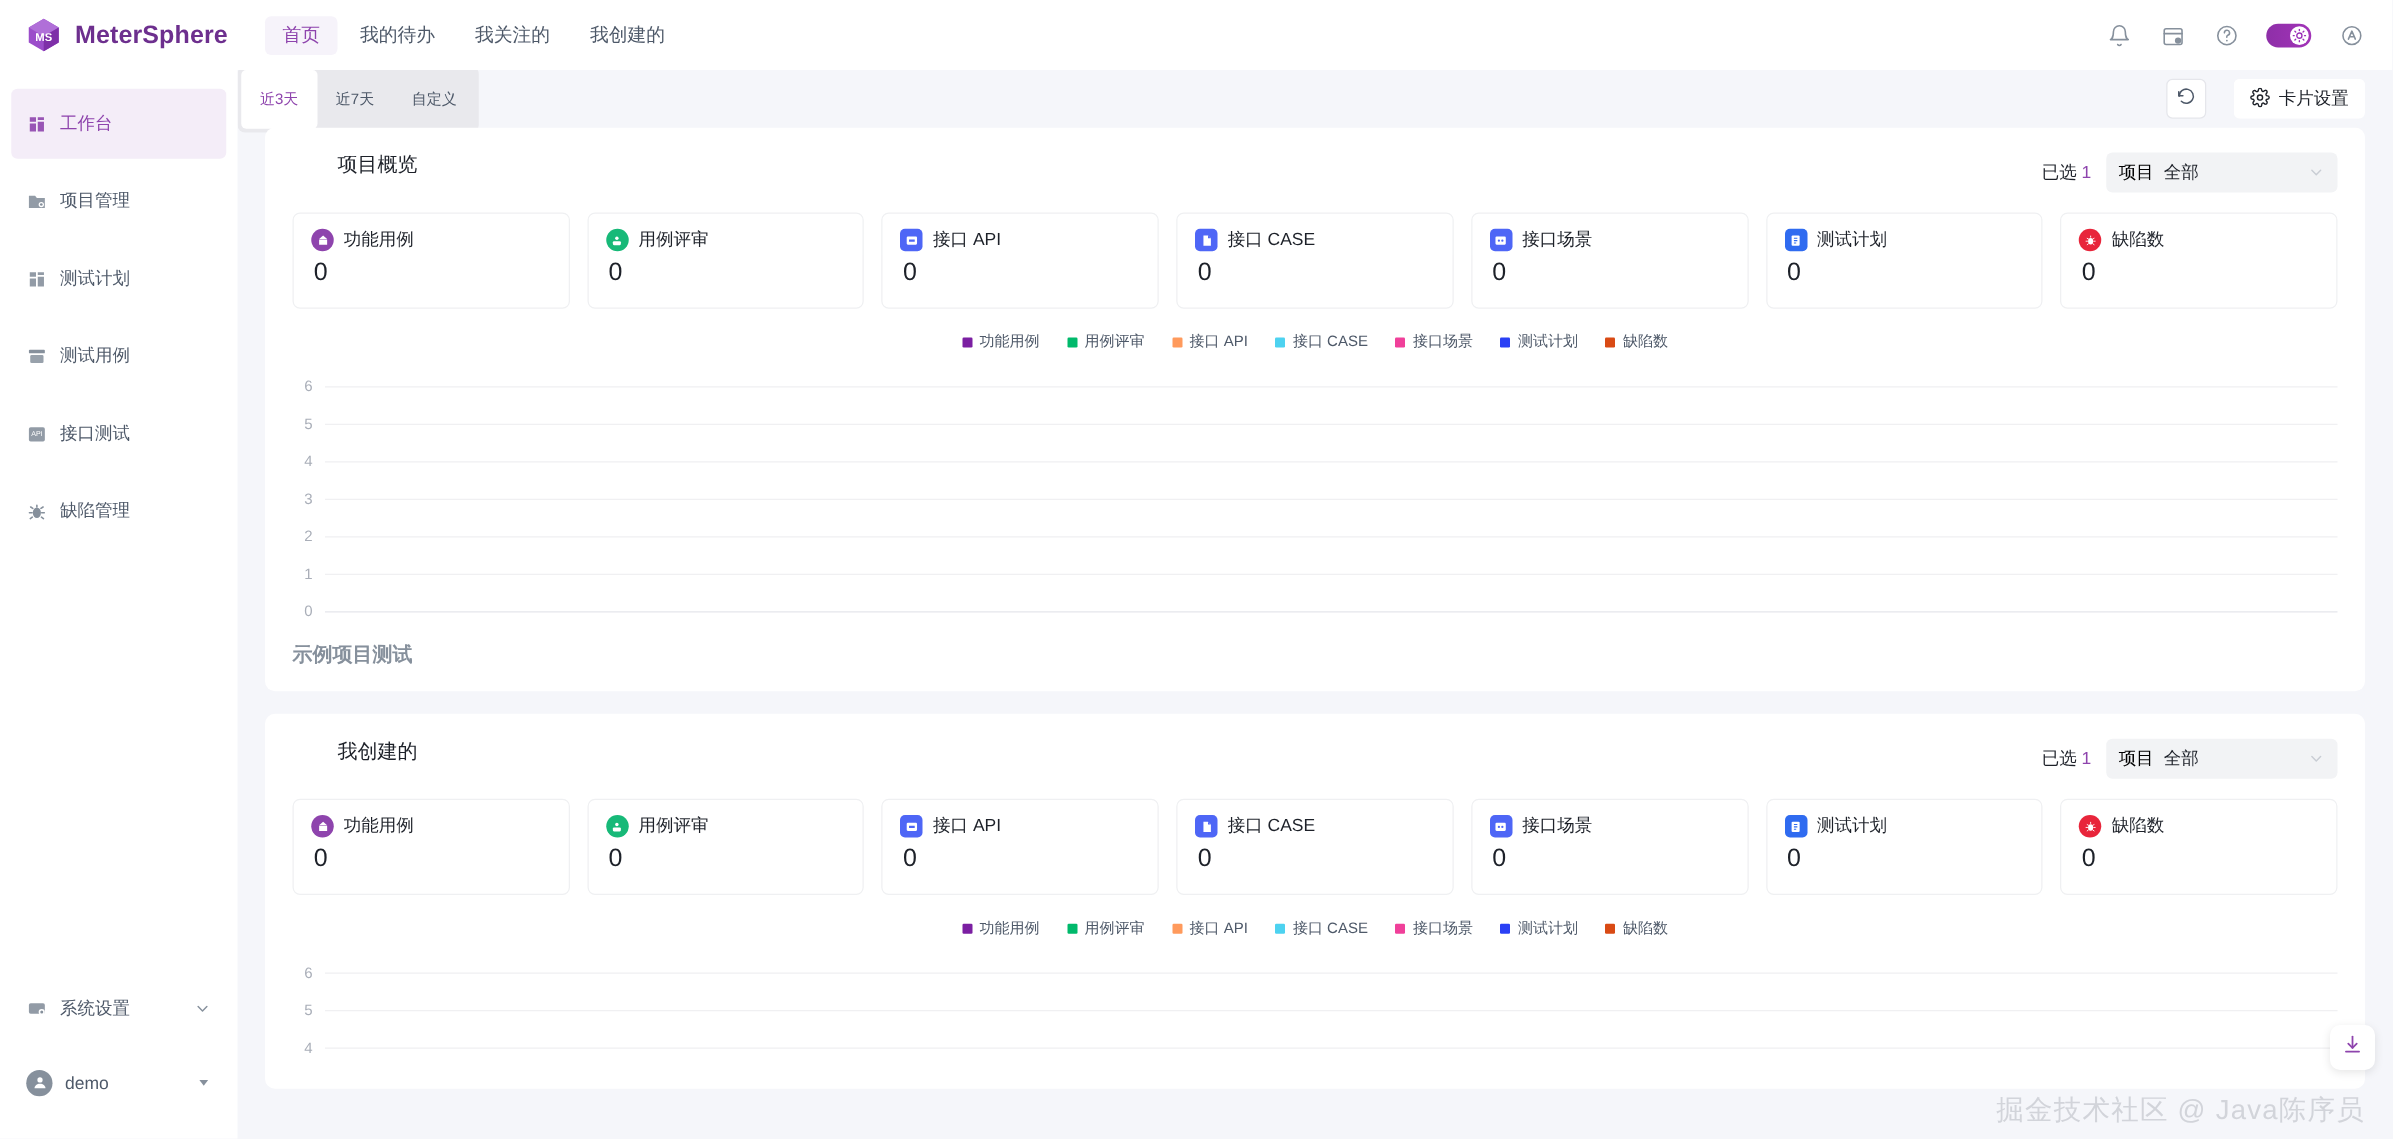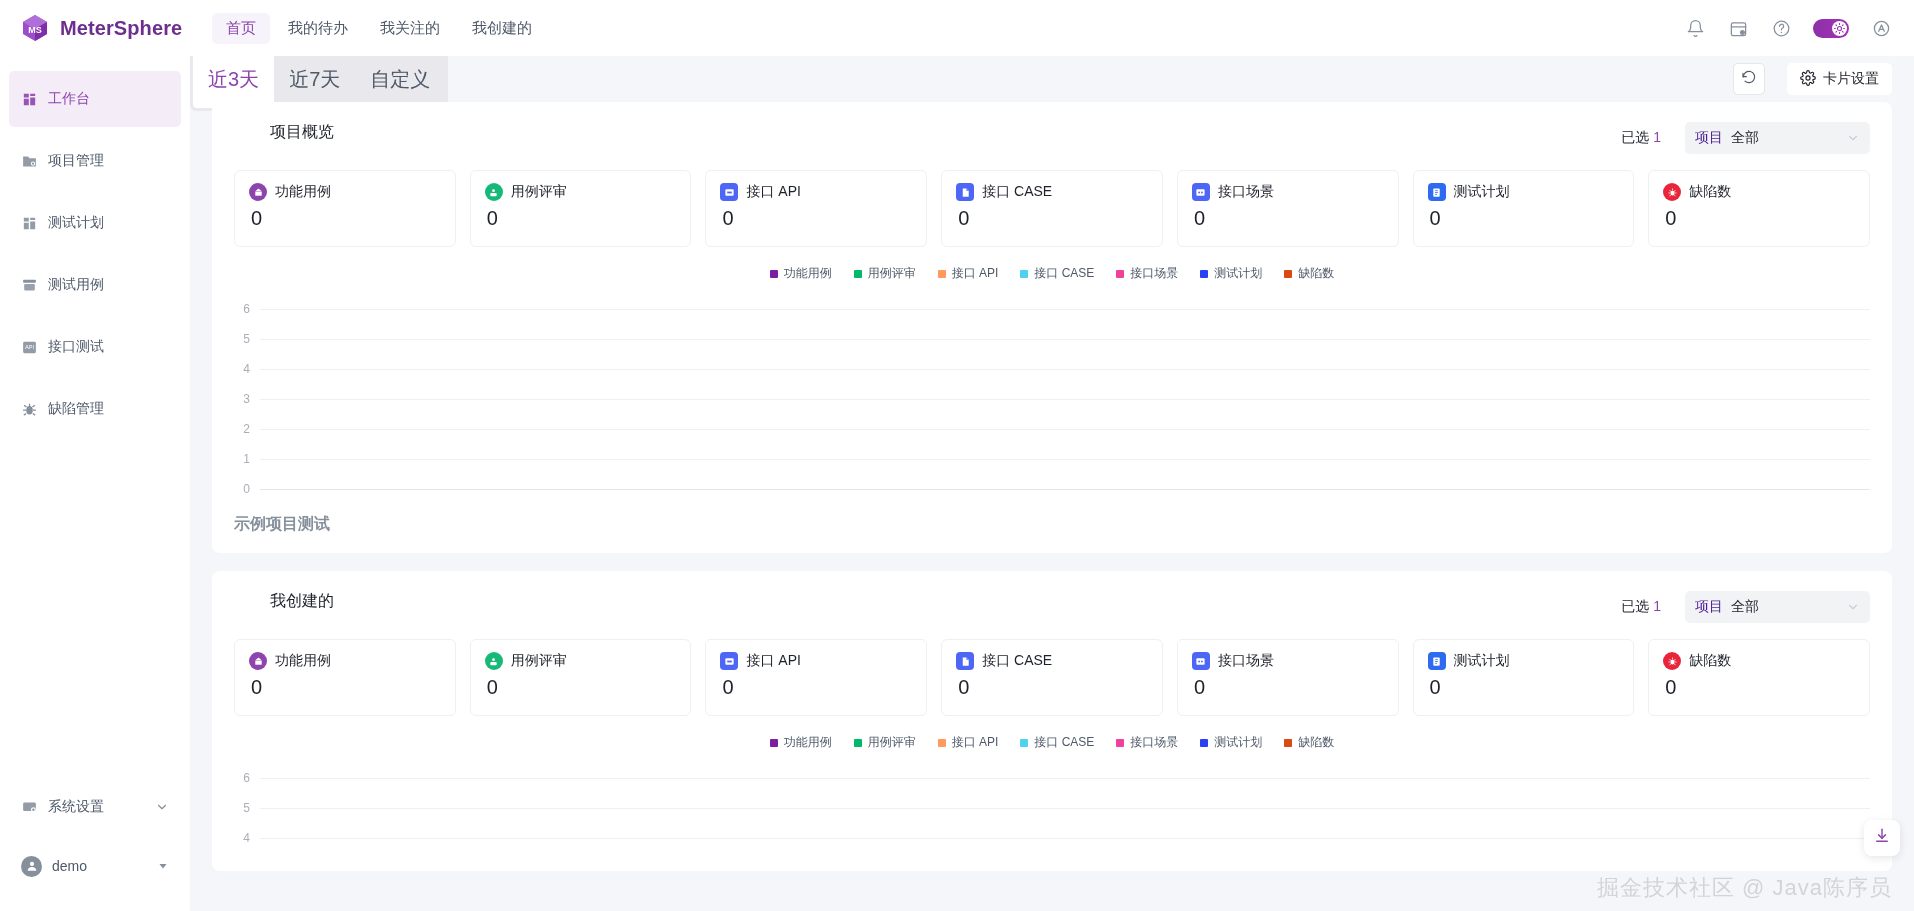--- a/index.html
+++ b/index.html
@@ -91,21 +91,21 @@
     height: 46px; min-height: 46px;
     display: flex; align-items: center;
     padding: 0 22px 0 0;
     background: #f5f6fa;
   }
   .seg {
     display: flex; background: #e9e9ed; border-radius: 6px; padding: 3px;
     margin-left: 0;
   }
   .seg-item {
-    font-size: 20px; color: #4e5969; padding: 15px 15px;
+    font-size: 12px; color: #4e5969; padding: 15px 15px;
     border-radius: 4px; cursor: pointer; white-space: nowrap;
   }
   .seg-item.active { background: #fff; color: #8e44ad; }
   .subbar-right { margin-left: auto; display: flex; align-items: center; gap: 22px; }
   .sq-btn {
     width: 32px; height: 32px; border: 1px solid #e5e6eb; border-radius: 5px;
     background: #fff; display: flex; align-items: center; justify-content: center;
     cursor: pointer; color: #4e5969;
   }
   .pill-btn {
@@ -115,28 +115,28 @@
   }
 
   .scroll-area { flex: 1; overflow: hidden; padding: 0 22px 0 22px; }
 
   .panel {
     background: #fff; border-radius: 8px; padding: 20px 22px 18px 22px;
     margin-bottom: 18px;
   }
   .panel-head { display: flex; margin-bottom: 16px; margin-left: 36px; }
   .panel-title { font-size: 16px; color: #1d2129; }
-  .panel-head-right { margin-left: auto; display: flex; align-items: center; gap: 24px; }
+  .panel-head-right { margin-left: auto; display: flex; align-items: center; gap: 12px; }
   .selected-txt { font-size: 14px; color: #1d2129; white-space: nowrap; }
   .selected-txt b { color: #8e44ad; font-weight: normal; }
   .proj-select {
     width: 185px; height: 32px; background: #f2f3f5; border-radius: 5px;
     display: flex; align-items: center; padding: 0 10px; gap: 8px; cursor: pointer;
   }
-  .proj-select .lbl { font-size: 14px; color: #4c1d95; }
+  .proj-select .lbl { font-size: 14px; color: #000000; }
   .proj-select .val { font-size: 14px; color: #1d2129; }
   .proj-select .arrow { margin-left: auto; color: #c9cdd4; display: flex; }
 
   
   .stat-row { display: flex; gap: 14px; }
   .stat-card {
     flex: 1; min-width: 0; height: 77px;
     border: 1px solid #eff0f2; border-radius: 6px;
     padding: 12px 14px 0 14px;
     background: #fff;

